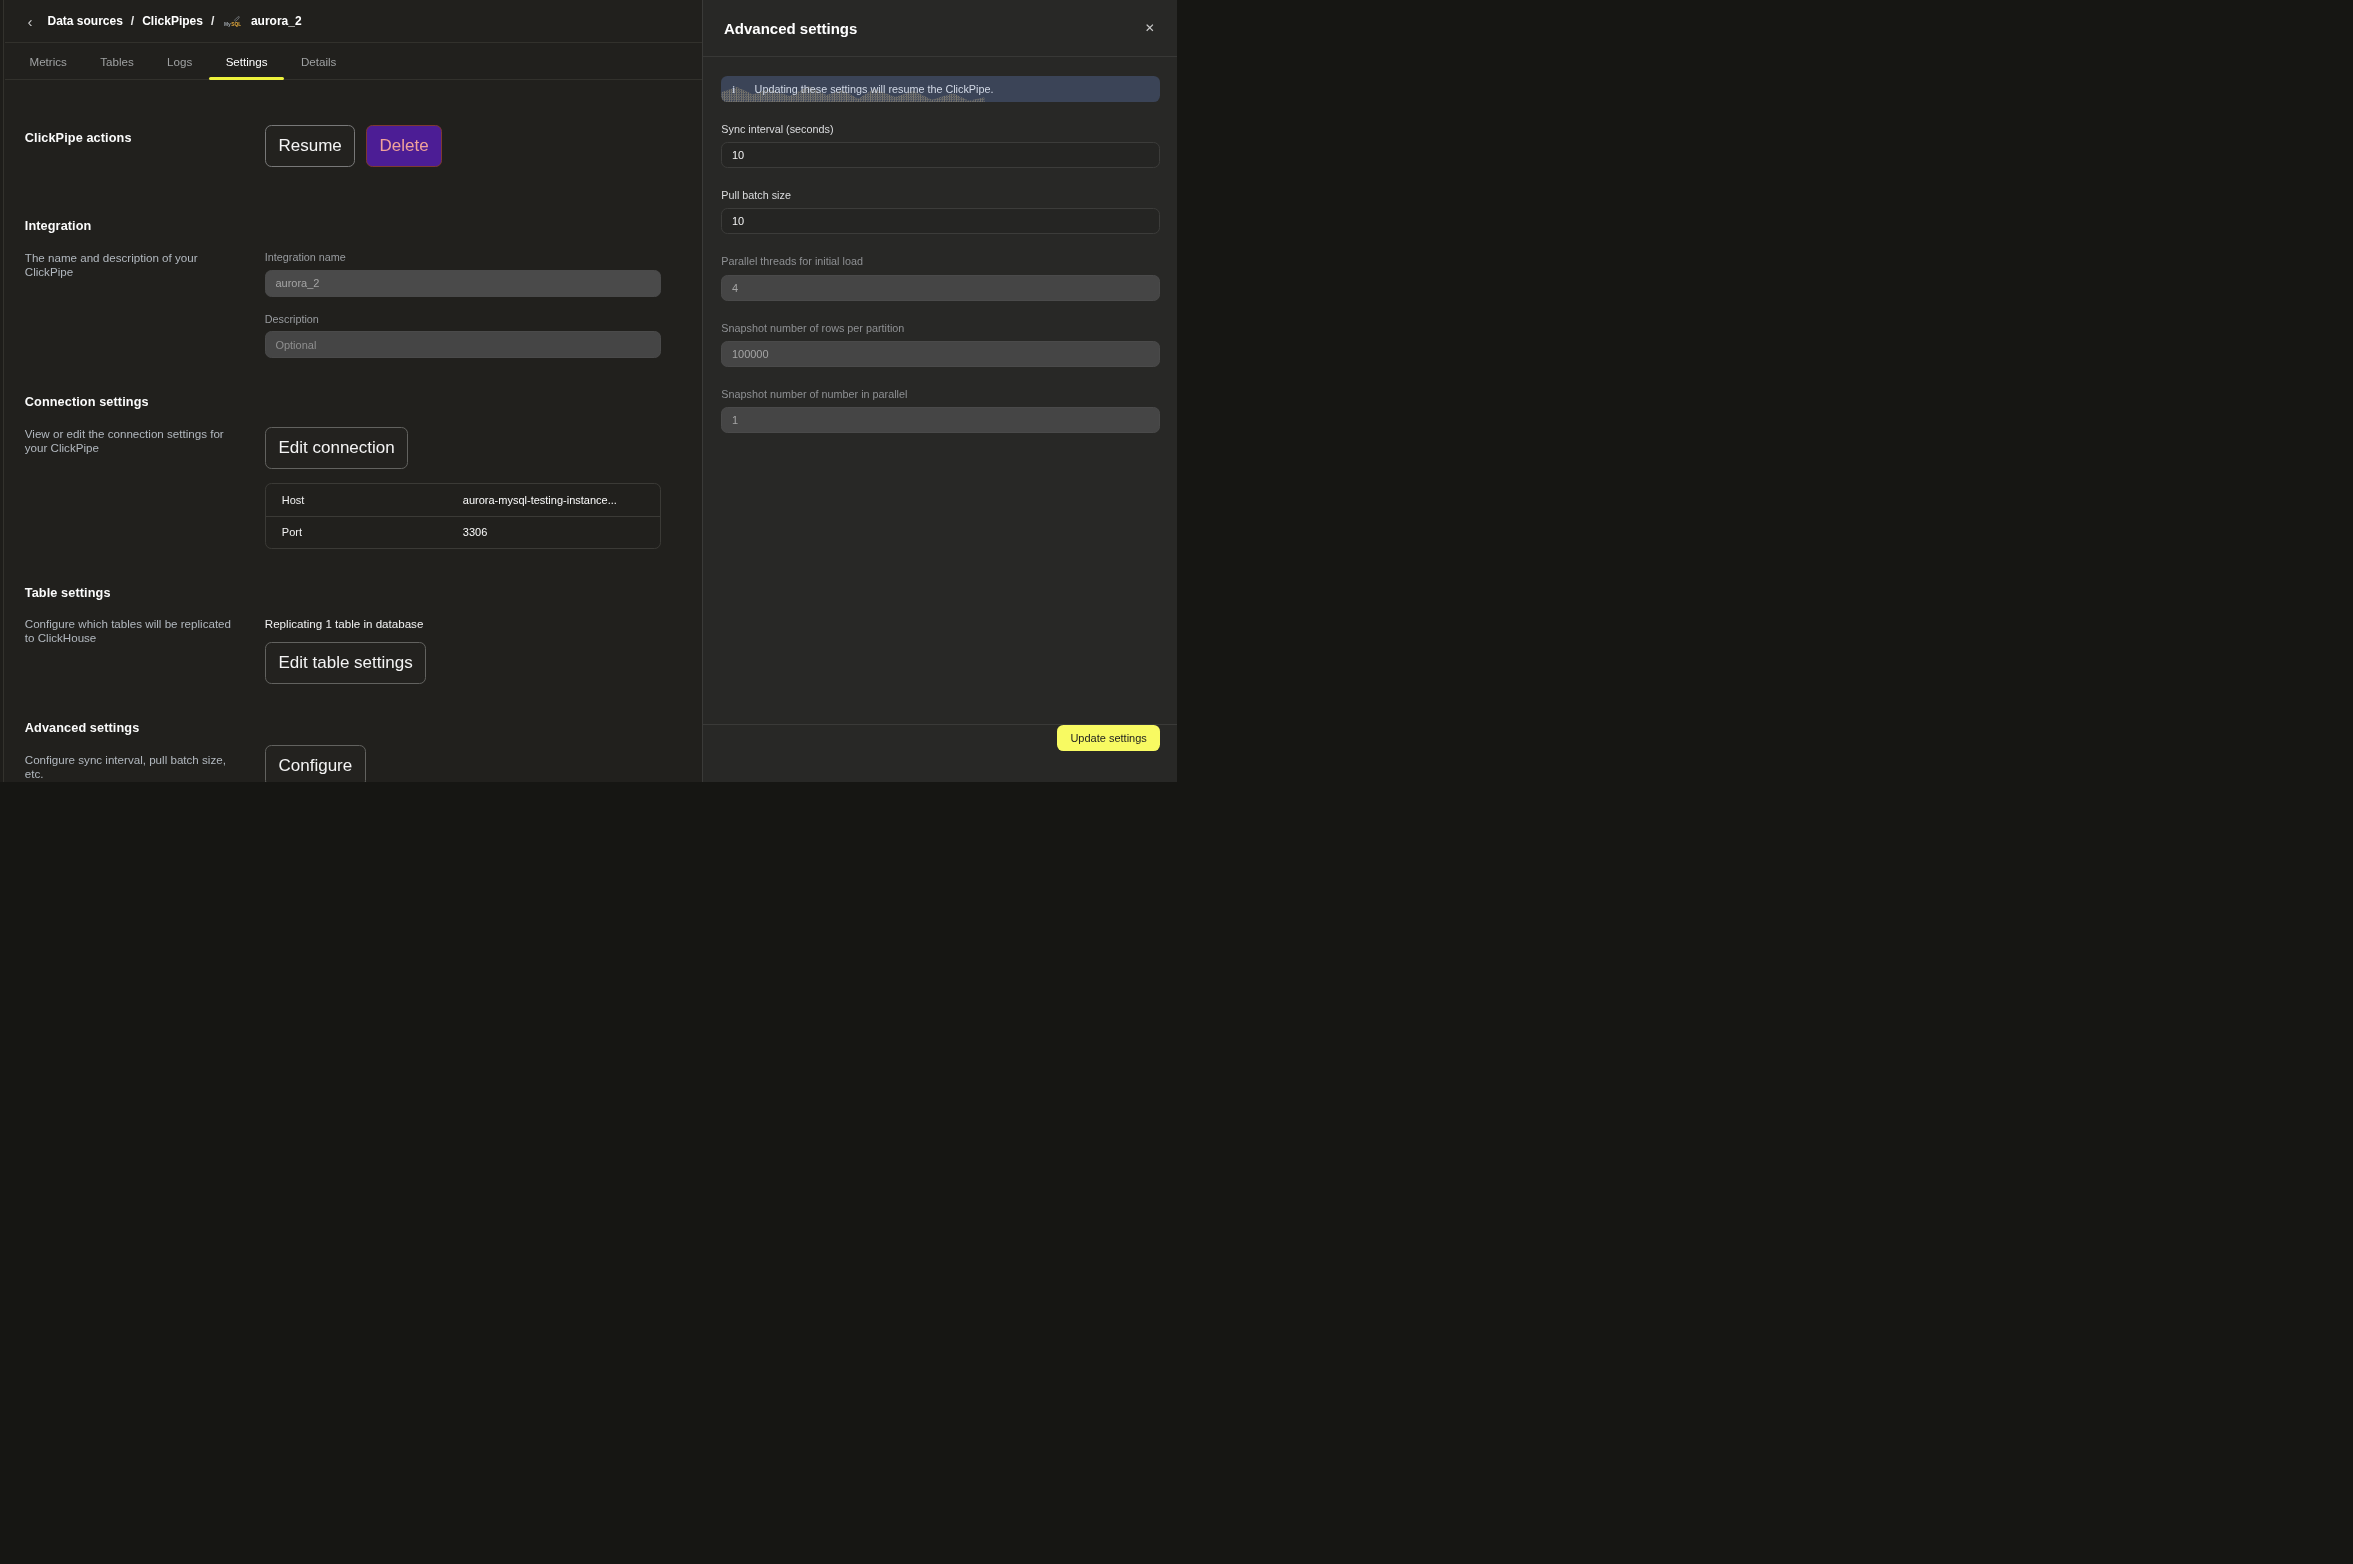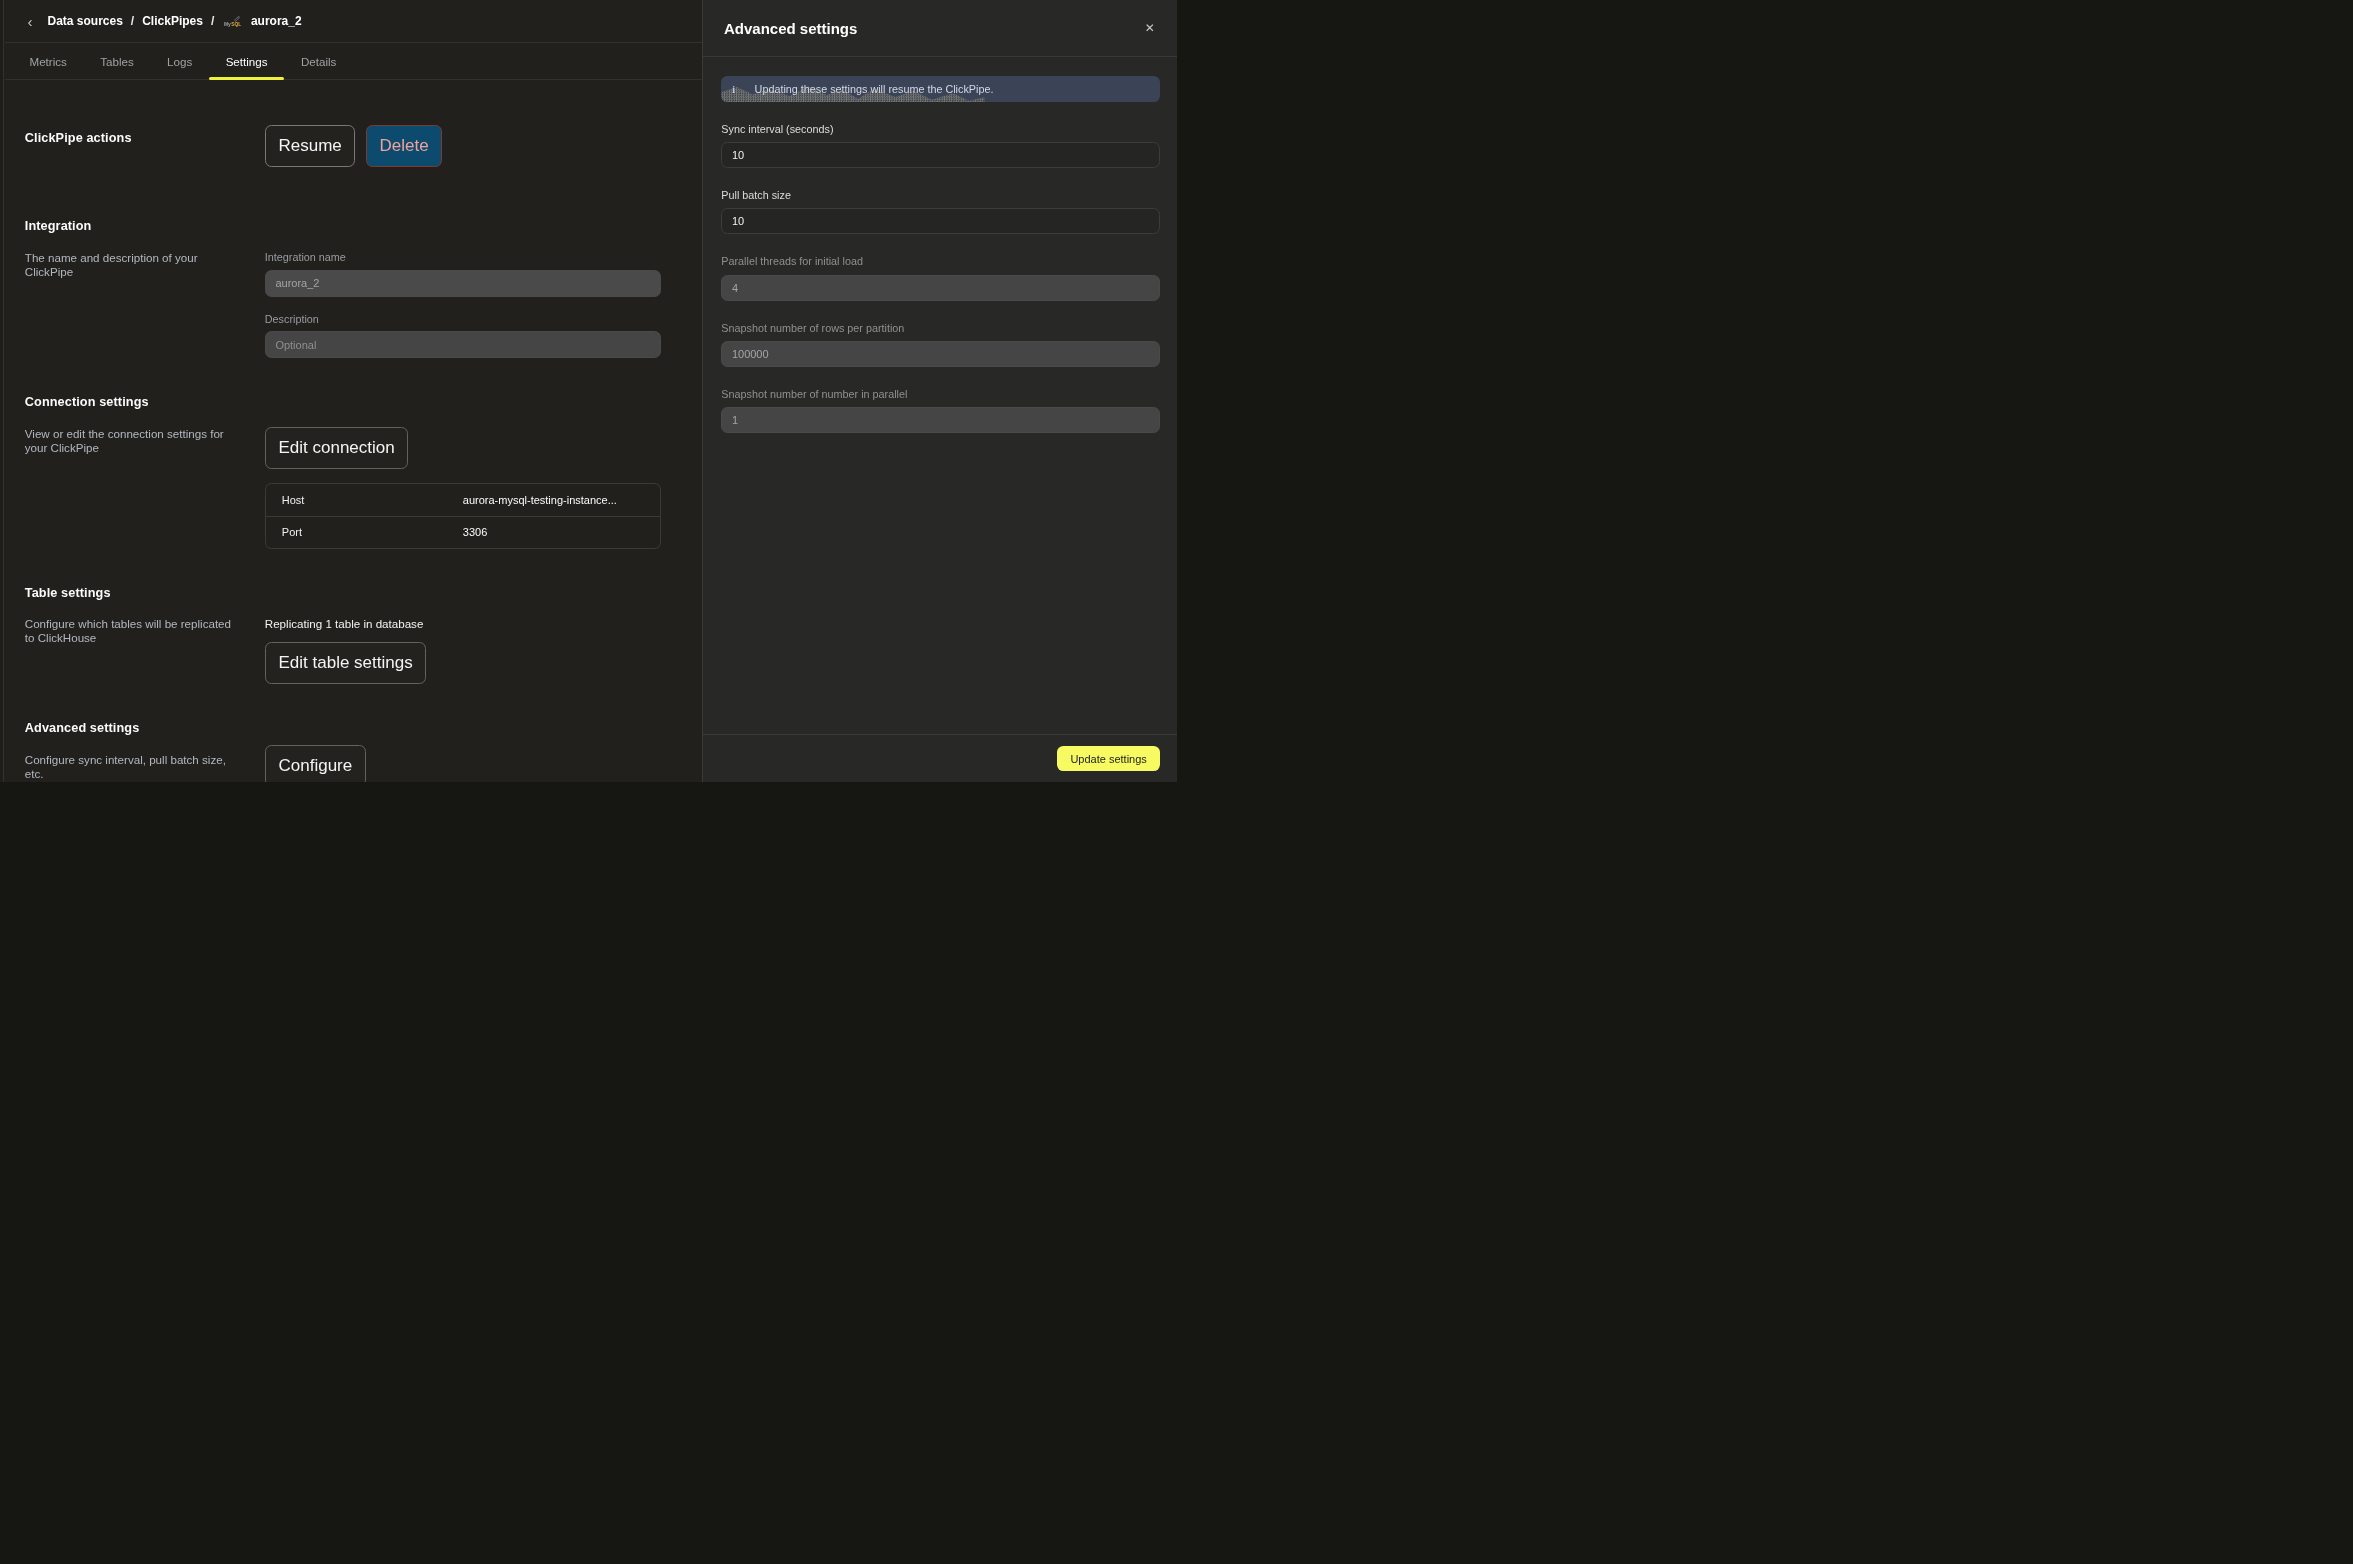--- a/index.html
+++ b/index.html
@@ -56,21 +56,21 @@
   .actions-row h2.sec-title { line-height: 27px; }
   .btn-group { display: flex; gap: 10.4px; }
 
   .btn {
     display: inline-flex; align-items: center; justify-content: center;
     height: 42px; padding: 0 12.7px; border-radius: 6.4px; font-size: 17px; font-weight: 500;
     background: #23221f; border: 0.8px solid #787878; color: #f4f4f4; cursor: pointer;
     width: fit-content; white-space: nowrap;
   }
   .btn.subtle { border-color: #62625f; }
-  .btn.danger { background: #0c4a6e; border-color: #7e3931; color: #f0a29a; }
+  .btn.danger { background: #4c1d95; border-color: #7e3931; color: #f0a29a; }
 
   .int-title { margin-top: 52px; }
   .int-row { margin-top: 18.3px; }
   .field-label { display: block; color: #989b9f; font-size: 10.8px; margin-bottom: 6.4px; }
   .text-input {
     width: 100%; height: 27px; border-radius: 6.4px; border: 0.8px solid #3c3c3a;
     background: #252523; color: #f1f1f1; font-size: 11px; padding: 0 9.6px;
     font-family: "Liberation Sans", sans-serif; outline: none;
   }
   .text-input:disabled { background: #4a4a4a; border-color: #4a4a4a; color: #a5a5a5; }
@@ -125,22 +125,22 @@
     background-size: 2.4px 2.4px;
     clip-path: polygon(0% 100%, 0% 42%, 6% 10%, 12% 55%, 18% 22%, 26% 64%, 33% 6%, 40% 58%, 46% 28%, 52% 80%, 58% 20%, 66% 70%, 73% 34%, 80% 86%, 88% 48%, 94% 92%, 100% 72%, 100% 100%);
   }
 
   .pfield { margin-top: 21px; }
   .pfield .field-label { color: #dcdddf; margin-bottom: 7.2px; }
   .pfield.disabled .field-label { color: #8e9093; }
   .pfield .text-input { height: 26px; }
 
   .panel-footer {
-    position: absolute; left: 0; bottom: 0; width: 100%; height: 48px;
-    border-top: 0.8px solid #3a3a38; display: flex; align-items: center; justify-content: flex-end;
+    position: absolute; left: 0; bottom: 0; width: 100%; height: 58px;
+    border-top: 0.8px solid #3a3a38; display: flex; align-items: flex-start; justify-content: flex-end;
     padding: 0 16.7px;
   }
   .btn-primary {
     display: inline-flex; align-items: center; justify-content: center;
     height: 25.5px; padding: 0 13.5px; border-radius: 6.4px; border: none;
     background: #f8fa62; color: #232320; font-size: 11px; font-weight: 500;
     font-family: "Liberation Sans", sans-serif; cursor: pointer;
   }
 </style>
 </head>

